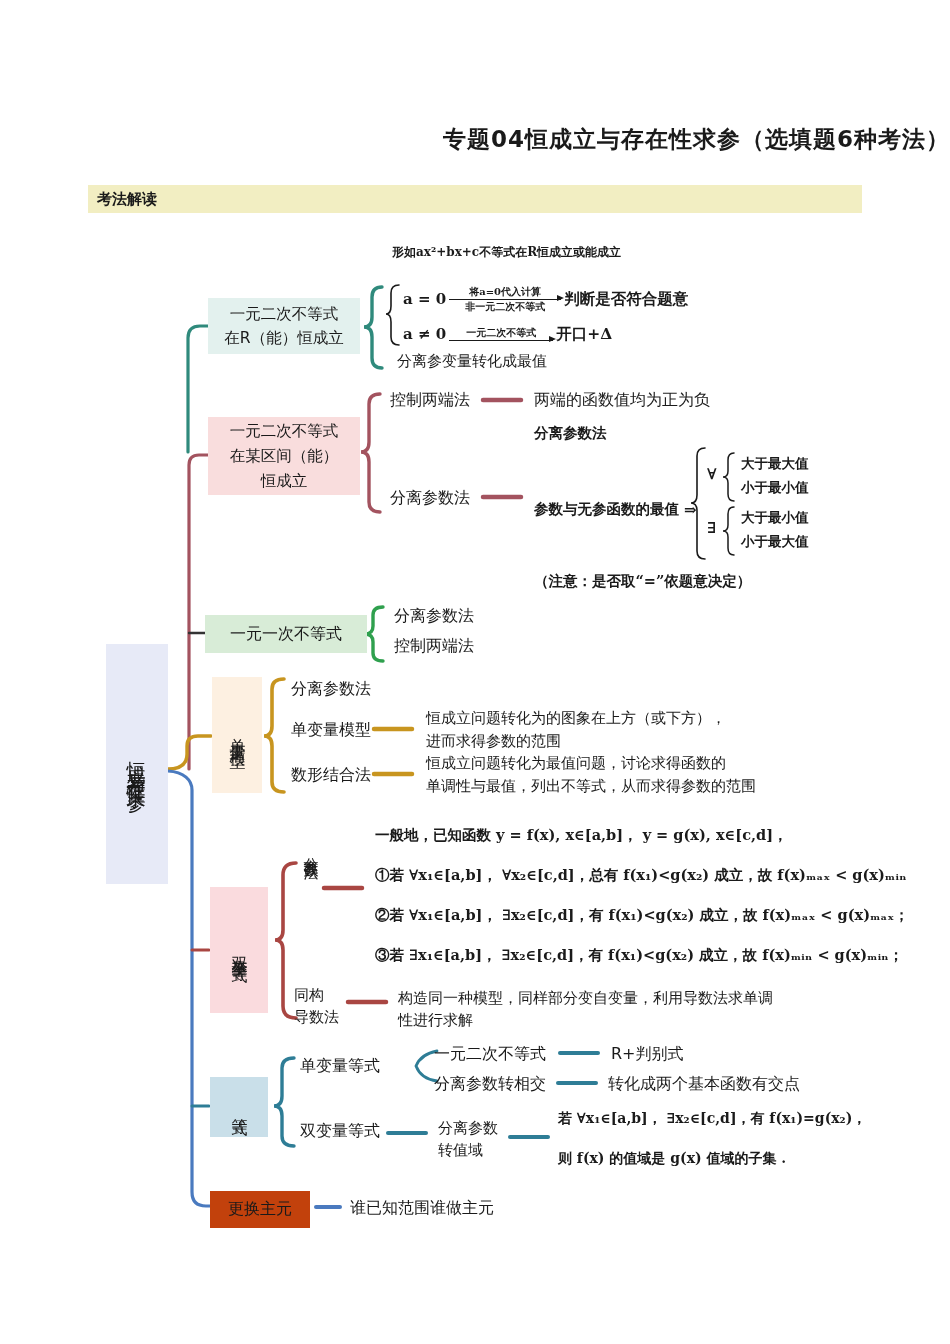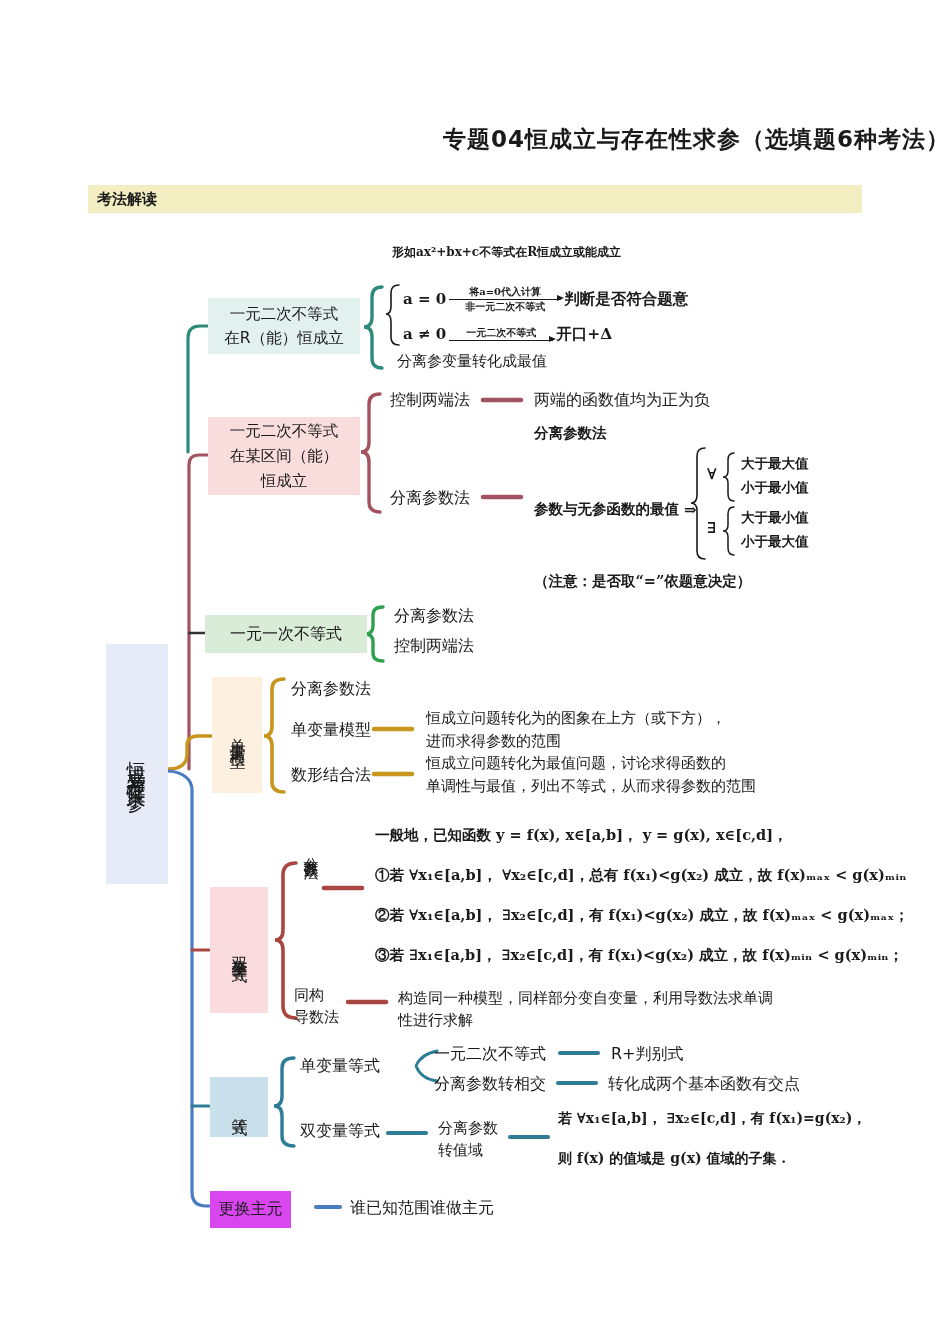--- a/index.html
+++ b/index.html
@@ -9,21 +9,21 @@
   .title{left:0;right:0;top:124px;text-align:right;font-size:23px;font-weight:700;letter-spacing:1px;}
   .banner{left:88px;top:185px;width:774px;height:28px;background:#f2eec2;}
   .banner span{display:inline-block;margin-left:9px;line-height:28px;font-size:15px;font-weight:700;}
   .nbox{display:flex;align-items:center;justify-content:center;text-align:center;white-space:pre-line;}
   .box1{left:208px;top:298px;width:152px;height:56px;background:#e3f1ee;font-size:15.5px;line-height:24px;}
   .box2{left:208px;top:417px;width:152px;height:78px;background:#f9dddd;font-size:15.5px;line-height:25px;}
   .box3{left:205px;top:615px;width:162px;height:38px;background:#d8ecd7;font-size:16px;}
   .box4{left:212px;top:677px;width:50px;height:116px;background:#fdf0e1;font-size:16px;}
   .box5{left:210px;top:887px;width:58px;height:126px;background:#fadbde;font-size:16px;}
   .box6{left:210px;top:1077px;width:58px;height:60px;background:#c9dfe9;font-size:16px;}
-  .box7{left:210px;top:1191px;width:81px;height:37px;background:#d946ef;font-size:16px;}
+  .box7{left:210px;top:1191px;width:100px;height:37px;background:#c2410c;font-size:16px;}
   .rootbox{left:106px;top:644px;width:62px;height:240px;background:#e7eaf7;font-size:19px;}
   .vert{writing-mode:vertical-rl;text-orientation:upright;letter-spacing:4px;}
   .vert2{writing-mode:vertical-rl;text-orientation:upright;letter-spacing:2px;}
   .serifb{font-family:"DejaVu Serif",serif;font-weight:700;}
   .pre{white-space:pre-line;}
   .t16{font-size:16px;}
   .t15{font-size:15px;}
   .flexrow{display:flex;align-items:center;gap:3px;}
   .arrstack{display:inline-flex;flex-direction:column;align-items:center;line-height:1;}
   .arrstack .over,.arrstack .under{font-size:10px;}

